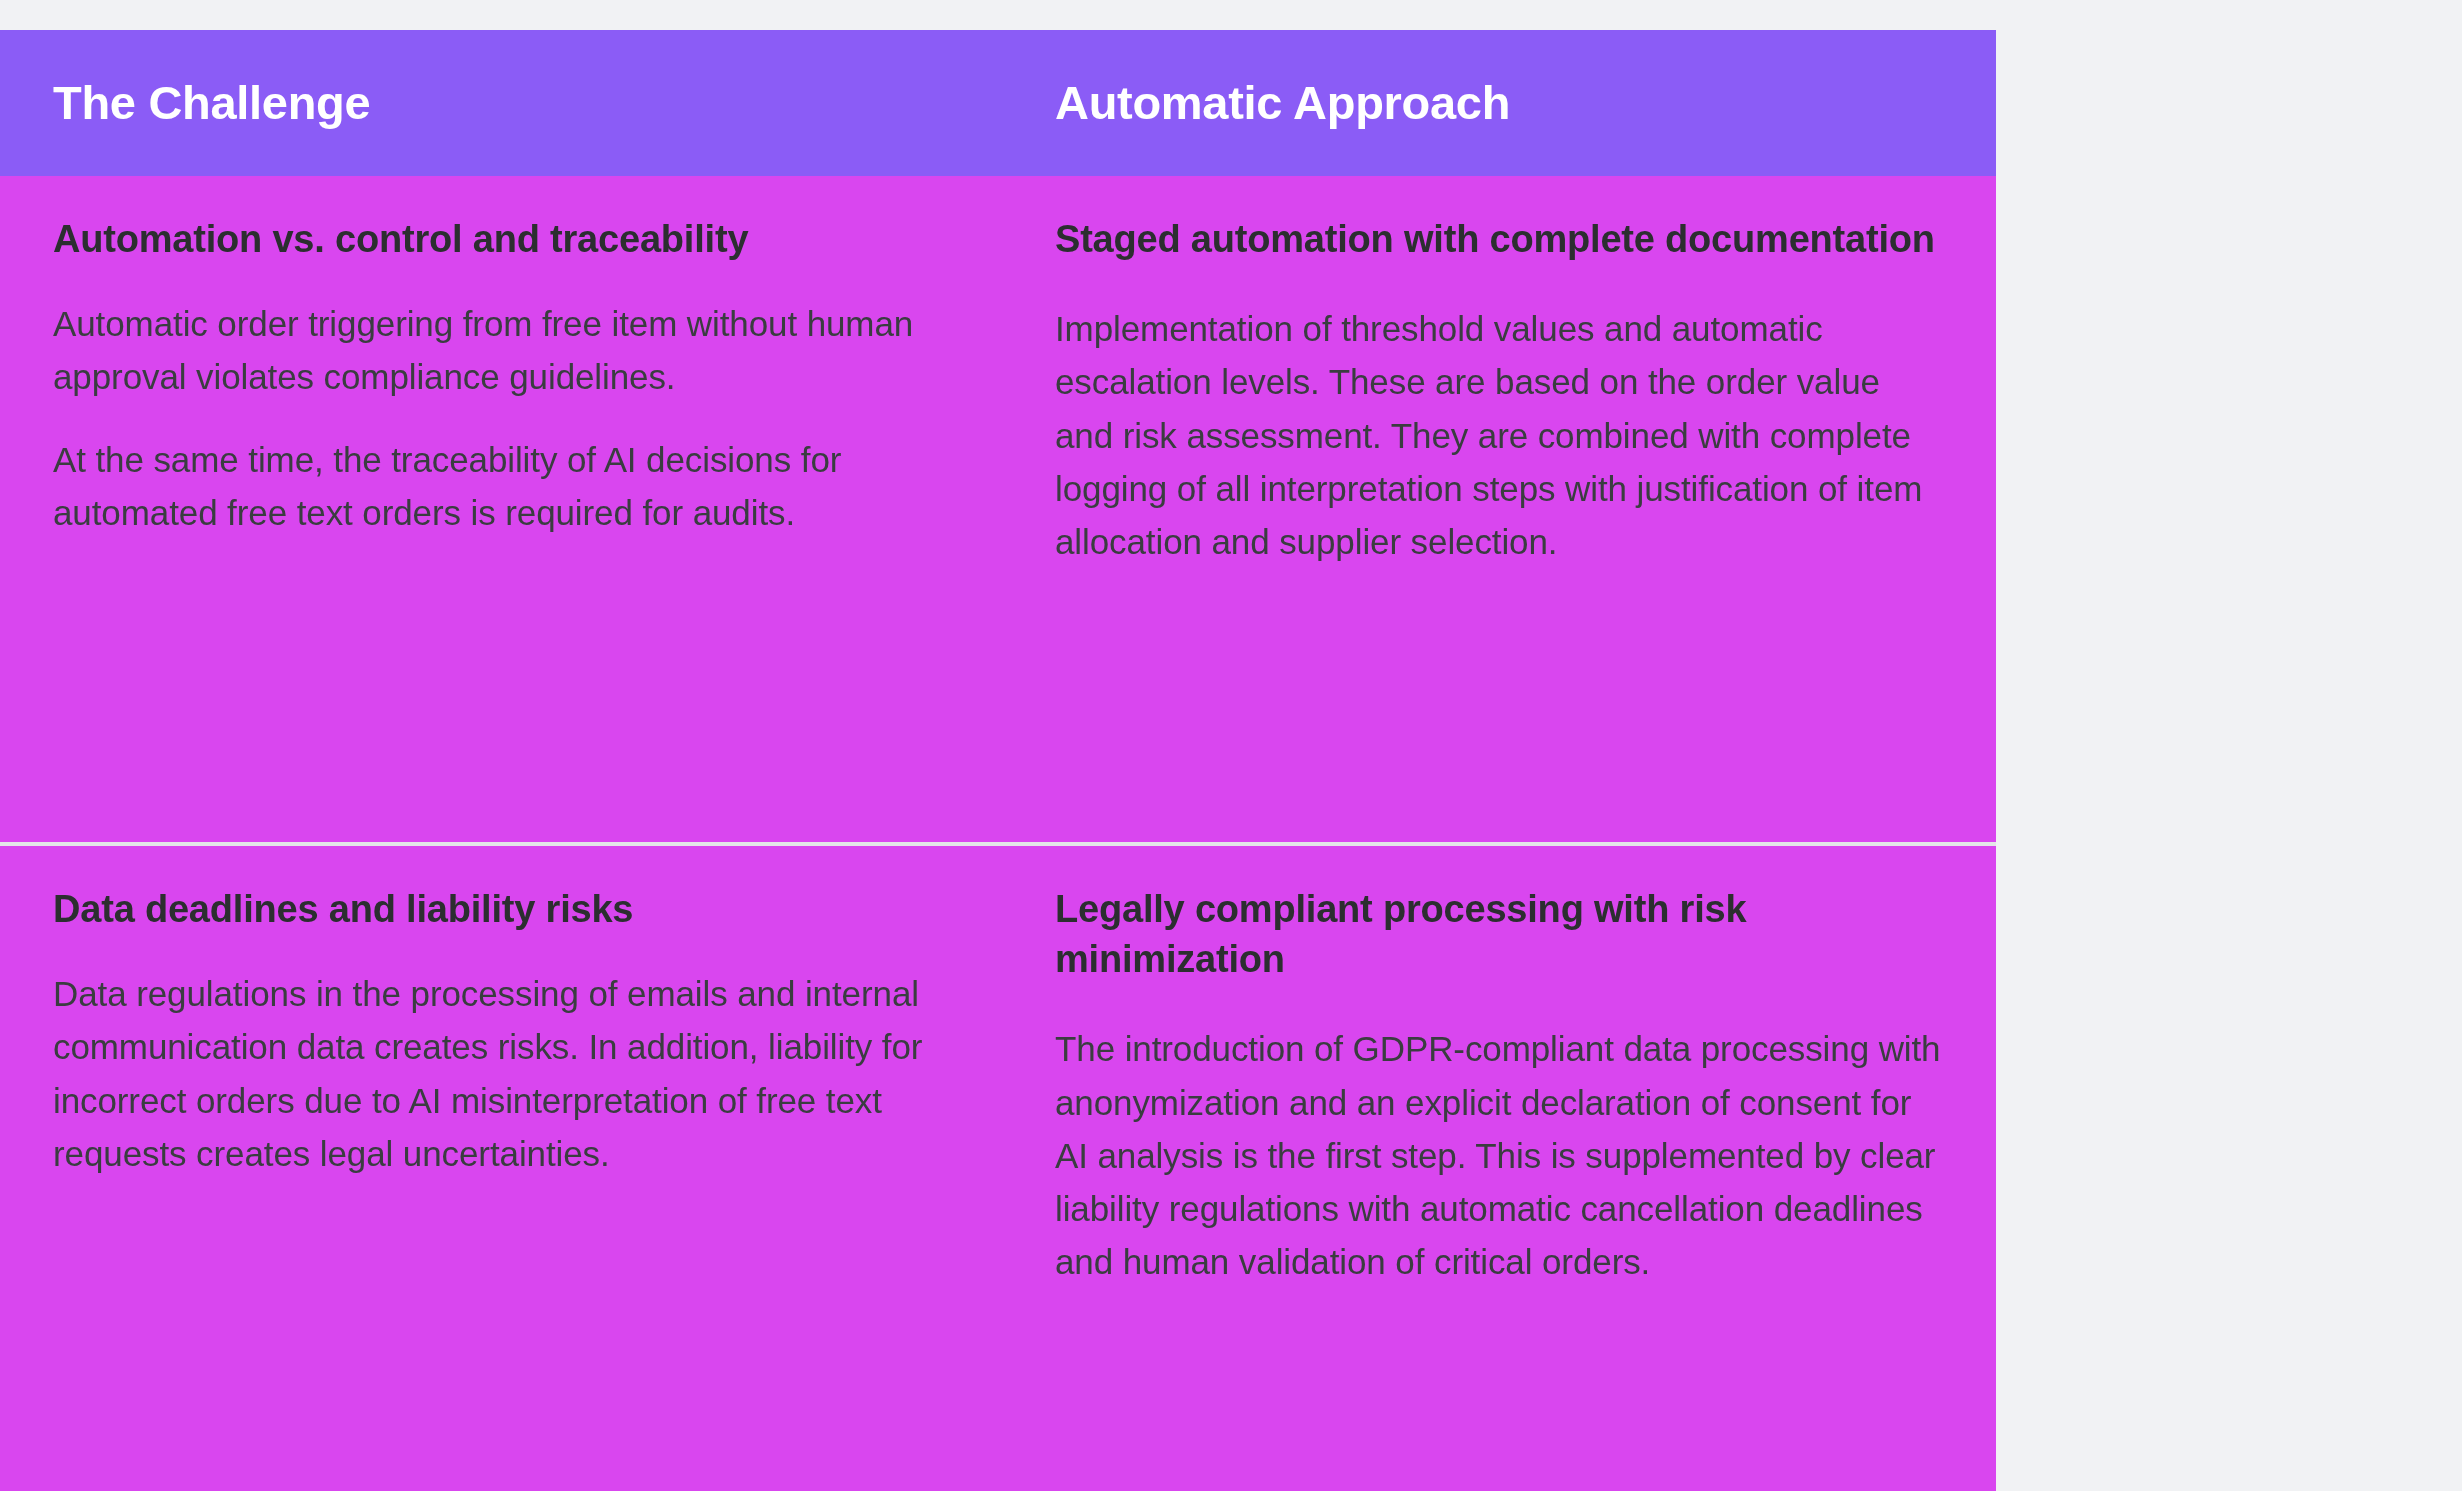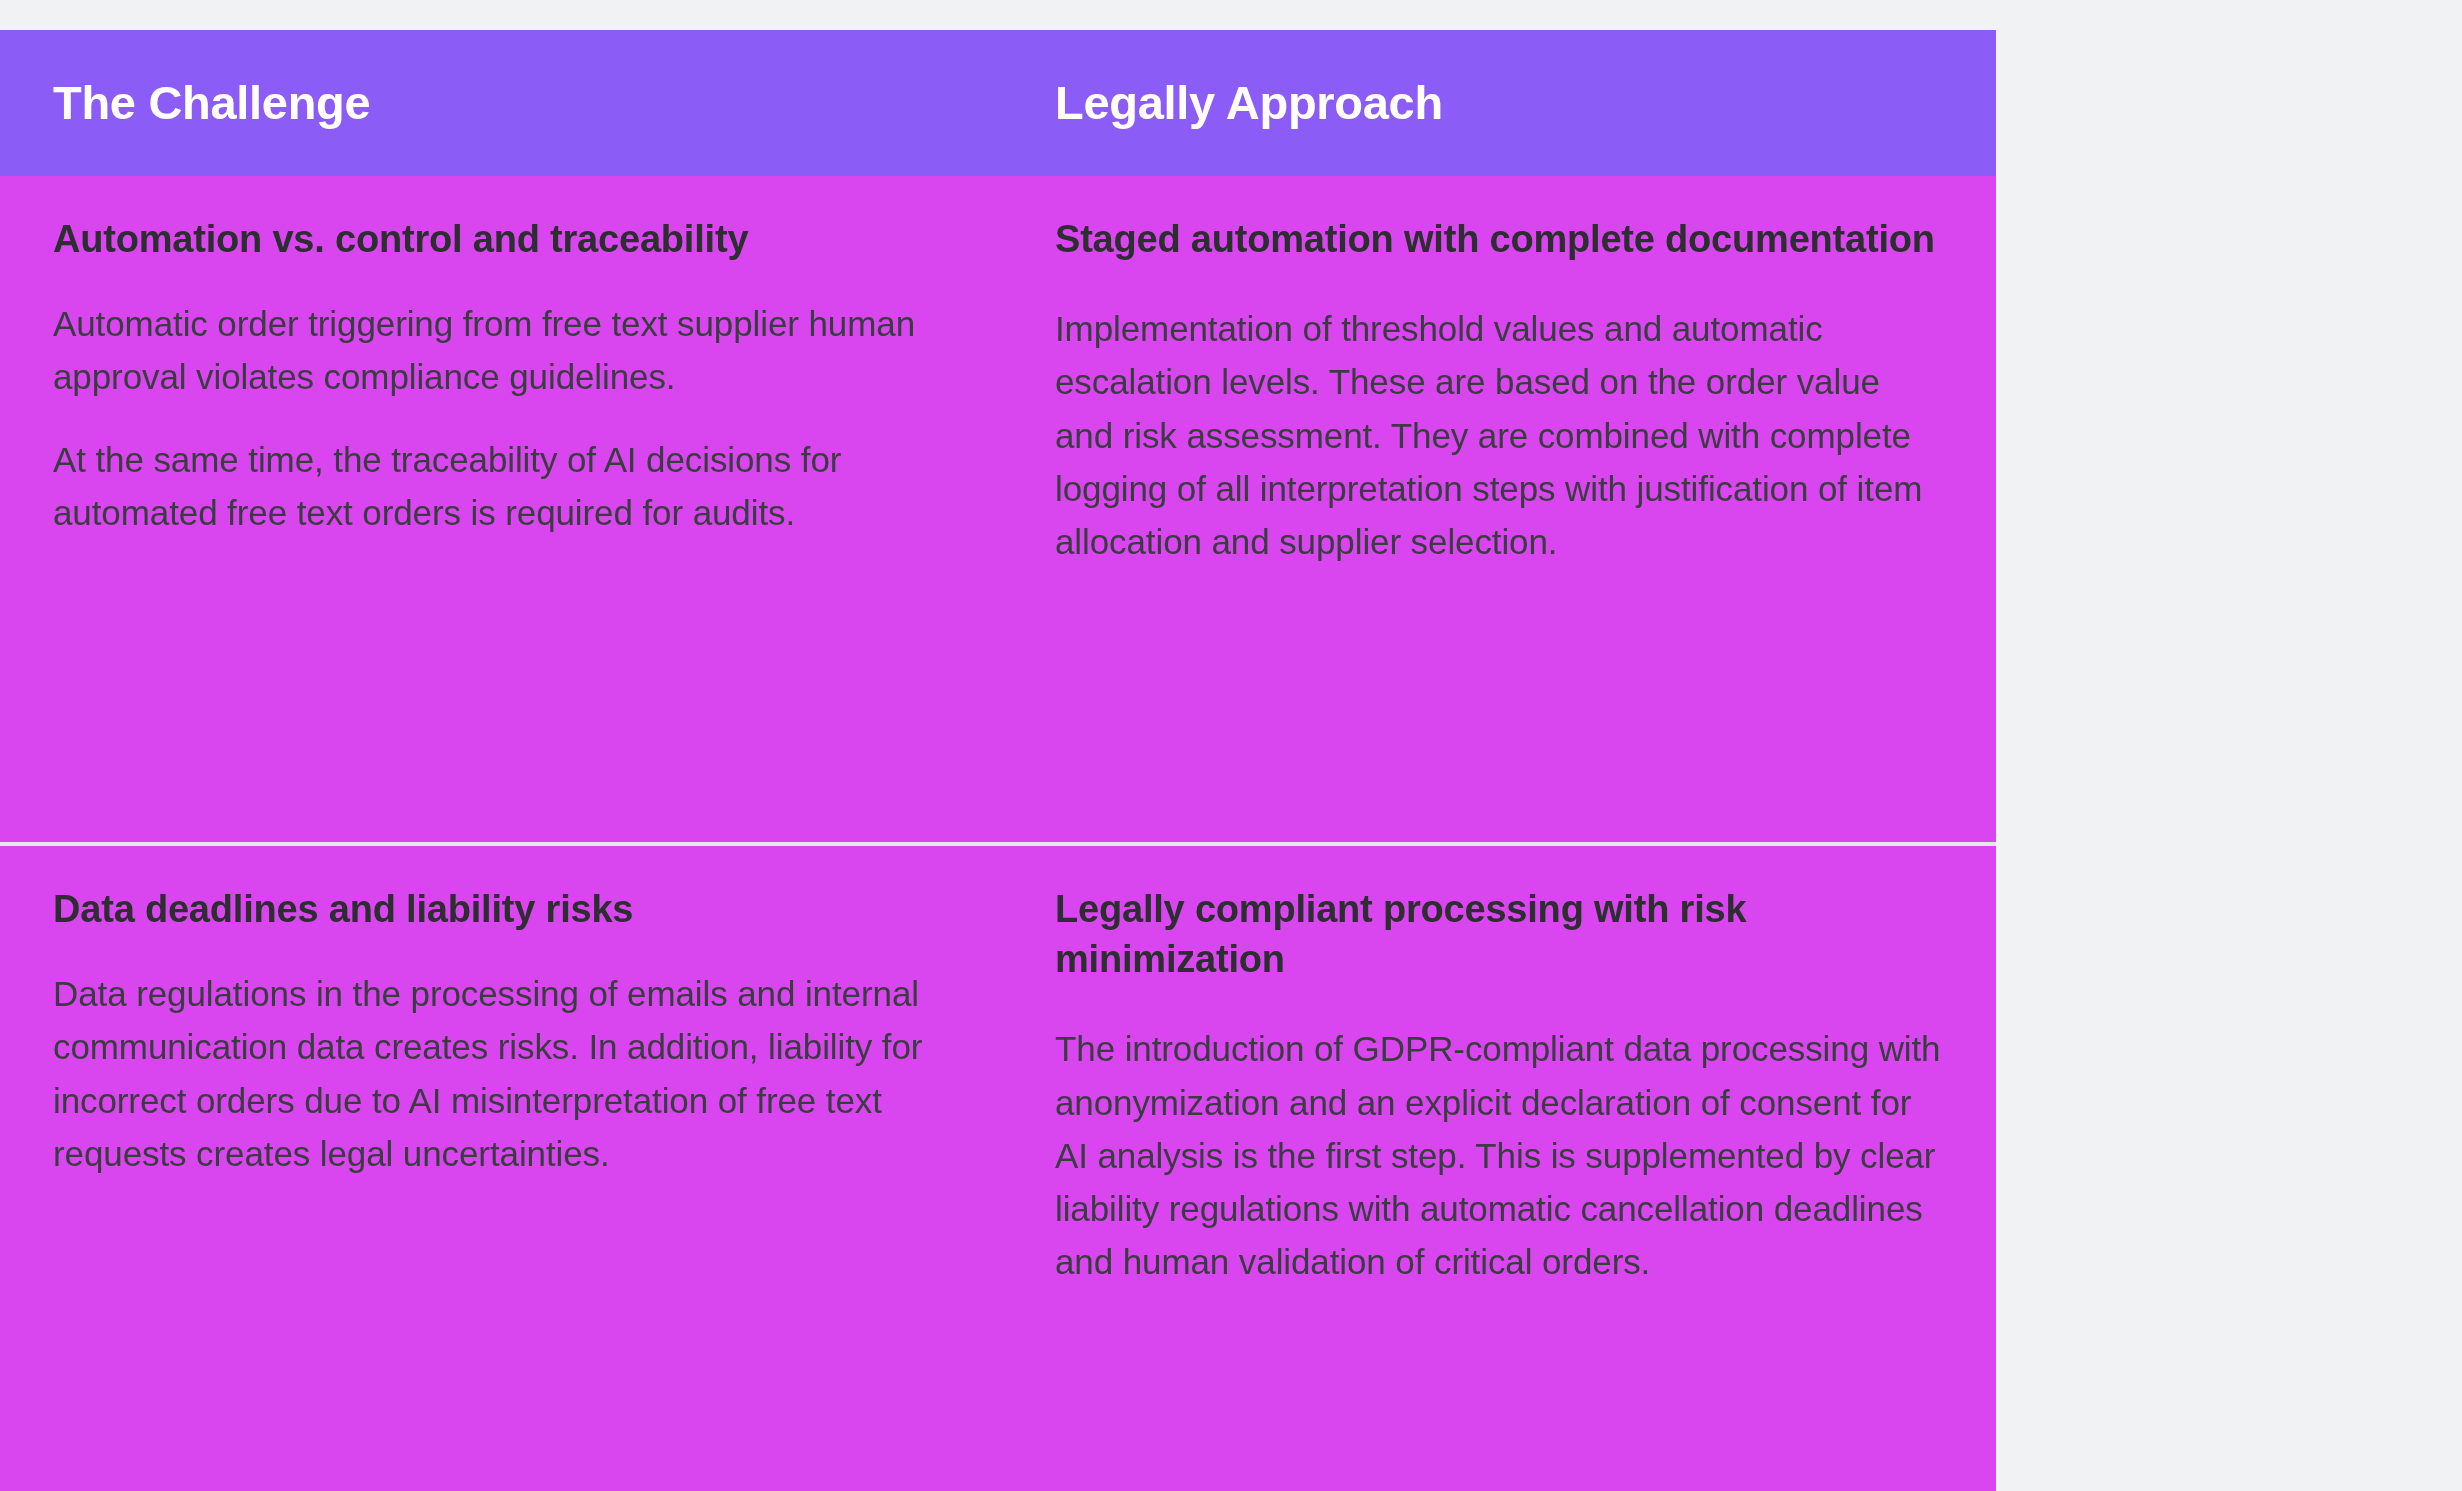--- a/index.html
+++ b/index.html
@@ -106,30 +106,30 @@
   .cell.col-right .cell-heading { margin-bottom: 38px; }
   .cell.col-left  .cell-heading { margin-bottom: 33px; }
 </style>
 </head>
 <body>
 
 <div class="comparison-table">
 
   <div class="table-header">
     <div class="header-cell col-left">The Challenge</div>
-    <div class="header-cell col-right">Legally Approach</div>
+    <div class="header-cell col-right">Automatic Approach</div>
   </div>
 
   <div class="table-body">
 
     <div class="table-row row-0">
       <div class="cell col-left">
         <div class="cell-heading">Automation vs. control and traceability</div>
         <div class="cell-body">
-          <p>Automatic order triggering from free text supplier human approval violates compliance guidelines.</p>
+          <p>Automatic order triggering from free item without human approval violates compliance guidelines.</p>
           <p>At the same time, the traceability of AI decisions for automated free text orders is required for audits.</p>
         </div>
       </div>
       <div class="cell col-right">
         <div class="cell-heading">Staged automation with complete documentation</div>
         <div class="cell-body">
           <p>Implementation of threshold values and automatic escalation levels. These are based on the order value and risk assessment. They are combined with complete logging of all interpretation steps with justification of item allocation and supplier selection.</p>
         </div>
       </div>
     </div>

